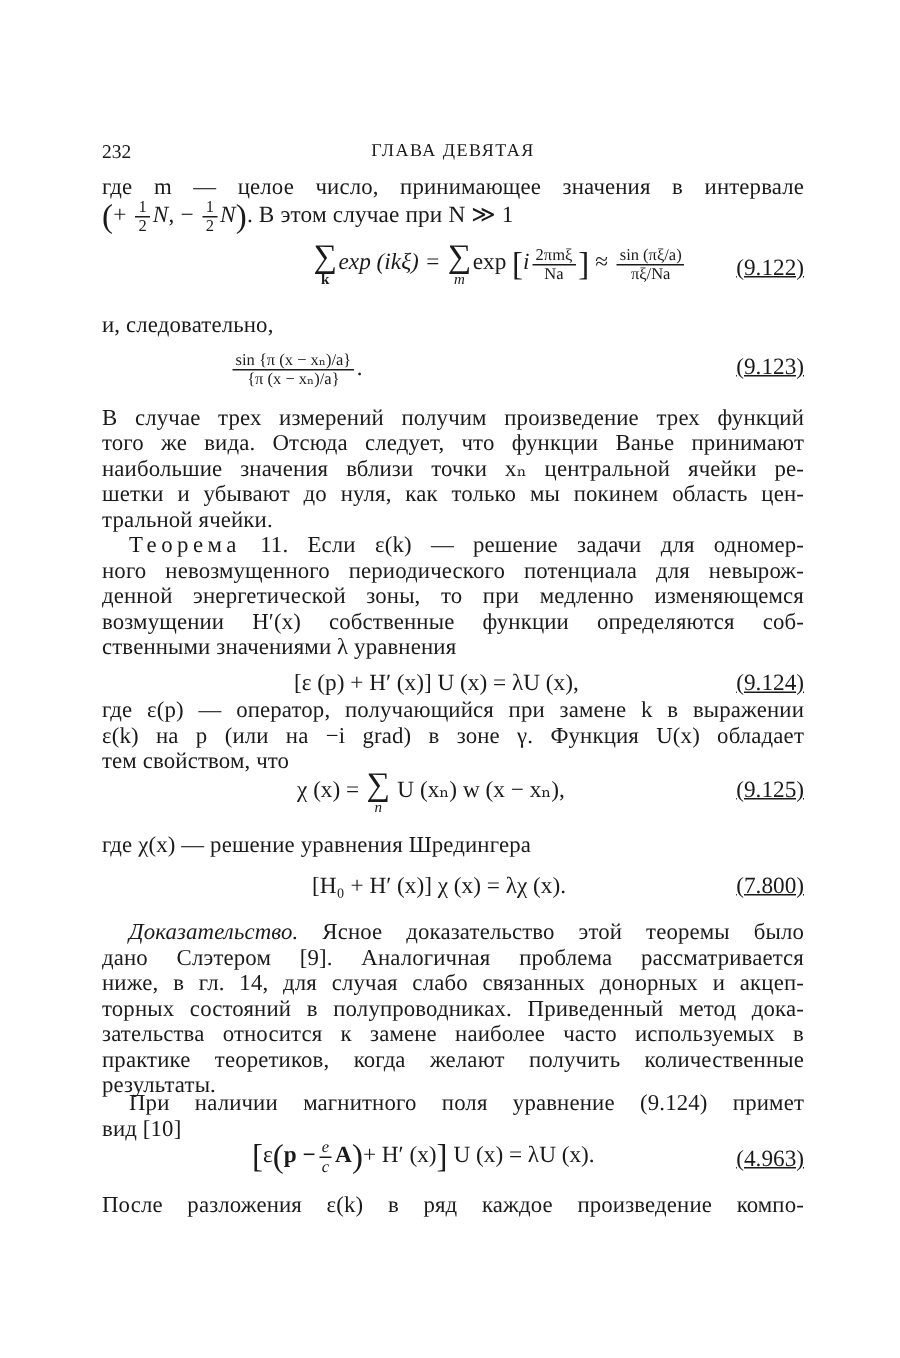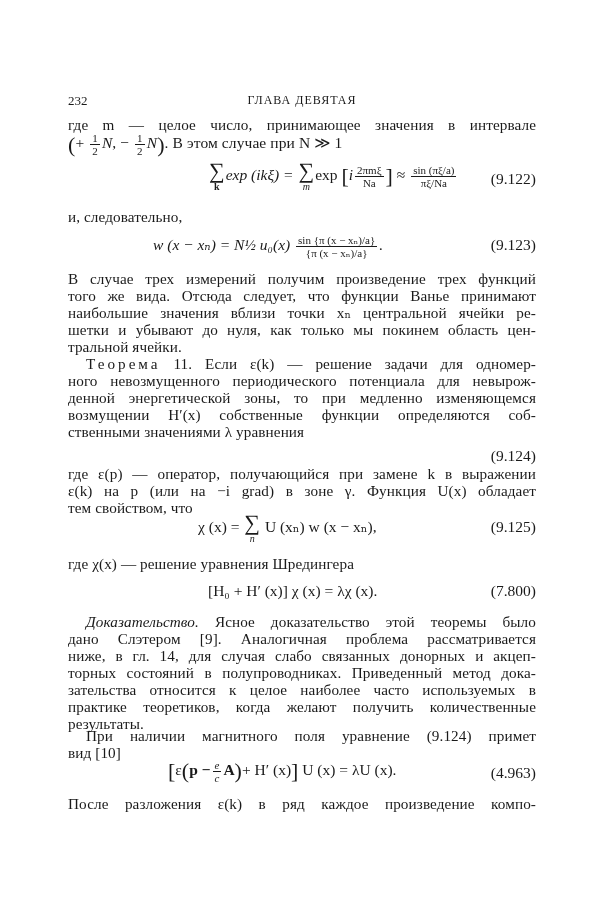--- a/index.html
+++ b/index.html
@@ -7,21 +7,21 @@
          font-family: "Liberation Serif", "DejaVu Serif", serif; color: #1a1a1a; }
   .page { position: absolute; left: 68px; top: 0; width: 468px; }
   .line { position: absolute; left: 0; width: 468px; font-size: 15.2px; line-height: 18px;
           white-space: nowrap; letter-spacing: 0.1px; }
   .just { text-align: justify; text-align-last: justify; }
   .header { position: absolute; top: 93px; left: 0; width: 468px; font-size: 13px; }
   .pgnum { position: absolute; left: 0; }
   .runhead { position: absolute; left: 0; width: 468px; text-align: center; letter-spacing: 1px; font-size: 12px; }
   .eq { position: absolute; left: 0; width: 468px; font-size: 15.5px; }
   .eqbody { position: absolute; white-space: nowrap; }
-  .eqnum { position: absolute; right: 0; white-space: nowrap; }
+  .eqnum { position: absolute; right: 0; white-space: nowrap; text-decoration: underline; }
   i, .it { font-style: italic; }
   b, .bf { font-weight: bold; }
   .frac { display: inline-block; vertical-align: middle; text-align: center; font-size: 11px; line-height: 12px; margin: 0 2px; }
   .frac > span { display: block; padding: 0 2px; }
   .frac > span.num { border-bottom: 1px solid #1a1a1a; }
   .sum { display: inline-block; vertical-align: middle; text-align: center; line-height: 14px; margin: 0 1px; }
   .sum .sig { font-size: 22px; display: block; line-height: 22px; }
   .sum .sub { font-size: 10px; display: block; line-height: 10px; }
   .big { font-size: 22px; vertical-align: middle; }
   .spaced { letter-spacing: 3px; }
@@ -48,39 +48,39 @@
       <span class="big">[</span><i>i</i><span class="frac"><span class="num">2πmξ</span><span>Na</span></span><span class="big">]</span> ≈
       <span class="frac"><span class="num">sin (πξ/a)</span><span>πξ/Na</span></span>
     </div>
     <div class="eqnum" style="top:10px">(9.122)</div>
   </div>
 
   <div class="line" style="top:208px">и, следовательно,</div>
 
   <div class="eq" style="top:230px;height:36px">
     <div class="eqbody it" style="left:85px;top:4px">
-      <span>w (x − xₙ) = N½ u₀(x)</span>
       <span class="frac" style="font-style:normal"><span class="num">sin {π (x − xₙ)/a}</span><span>{π (x − xₙ)/a}</span></span>.
     </div>
     <div class="eqnum" style="top:6px">(9.123)</div>
   </div>
 
   <div class="line just" style="top:270px">В случае трех измерений получим произведение трех функций</div>
   <div class="line just" style="top:287px">того же вида. Отсюда следует, что функции Ванье принимают</div>
   <div class="line just" style="top:304px">наибольшие значения вблизи точки xₙ центральной ячейки ре-</div>
   <div class="line just" style="top:321px">шетки и убывают до нуля, как только мы покинем область цен-</div>
   <div class="line" style="top:338px">тральной ячейки.</div>
 
   <div class="line just" style="top:355px;left:18px;width:450px"><span class="spaced">Теорема</span><span> 11. Если ε(k) — решение задачи для одномер-</span></div>
   <div class="line just" style="top:372px">ного невозмущенного периодического потенциала для невырож-</div>
   <div class="line just" style="top:389px">денной энергетической зоны, то при медленно изменяющемся</div>
   <div class="line just" style="top:406px">возмущении H′(x) собственные функции определяются соб-</div>
   <div class="line" style="top:423px">ственными значениями λ уравнения</div>
 
   <div class="eq" style="top:447px;height:22px">
+    <div class="eqbody" style="left:128px">[ε (p) + H′ (x)] U (x) = λU (x),</div>
     <div class="eqnum">(9.124)</div>
   </div>
 
   <div class="line just" style="top:465px">где ε(p) — оператор, получающийся при замене k в выражении</div>
   <div class="line just" style="top:482px">ε(k) на p (или на −i grad) в зоне γ. Функция U(x) обладает</div>
   <div class="line" style="top:499px">тем свойством, что</div>
 
   <div class="eq" style="top:512px;height:40px">
     <div class="eqbody" style="left:130px">
       <span>χ (x) =</span>
@@ -94,21 +94,21 @@
 
   <div class="eq" style="top:582px;height:22px">
     <div class="eqbody" style="left:140px">[H₀ + H′ (x)] χ (x) = λχ (x).</div>
     <div class="eqnum">(7.800)</div>
   </div>
 
   <div class="line just" style="top:613px;left:18px;width:450px"><i>Доказательство.</i><span> Ясное доказательство этой теоремы было</span></div>
   <div class="line just" style="top:630px">дано Слэтером [9]. Аналогичная проблема рассматривается</div>
   <div class="line just" style="top:647px">ниже, в гл. 14, для случая слабо связанных донорных и акцеп-</div>
   <div class="line just" style="top:664px">торных состояний в полупроводниках. Приведенный метод дока-</div>
-  <div class="line just" style="top:681px">зательства относится к целое наиболее часто используемых в</div>
+  <div class="line just" style="top:681px">зательства относится к замене наиболее часто используемых в</div>
   <div class="line just" style="top:698px">практике теоретиков, когда желают получить количественные</div>
   <div class="line" style="top:715px">результаты.</div>
 
   <div class="line just" style="top:727px;left:18px;width:450px">При наличии магнитного поля уравнение (9.124) примет</div>
   <div class="line" style="top:744px">вид [10]</div>
 
   <div class="eq" style="top:758px;height:32px">
     <div class="eqbody" style="left:100px">
       <span class="big">[</span><span>ε</span><span class="big">(</span><b>p −</b><span class="frac it"><span class="num">e</span><span>c</span></span><b>A</b><span class="big">)</span><span>+ H′ (x)</span><span class="big">]</span> <span>U (x) = λU (x).</span>
     </div>

